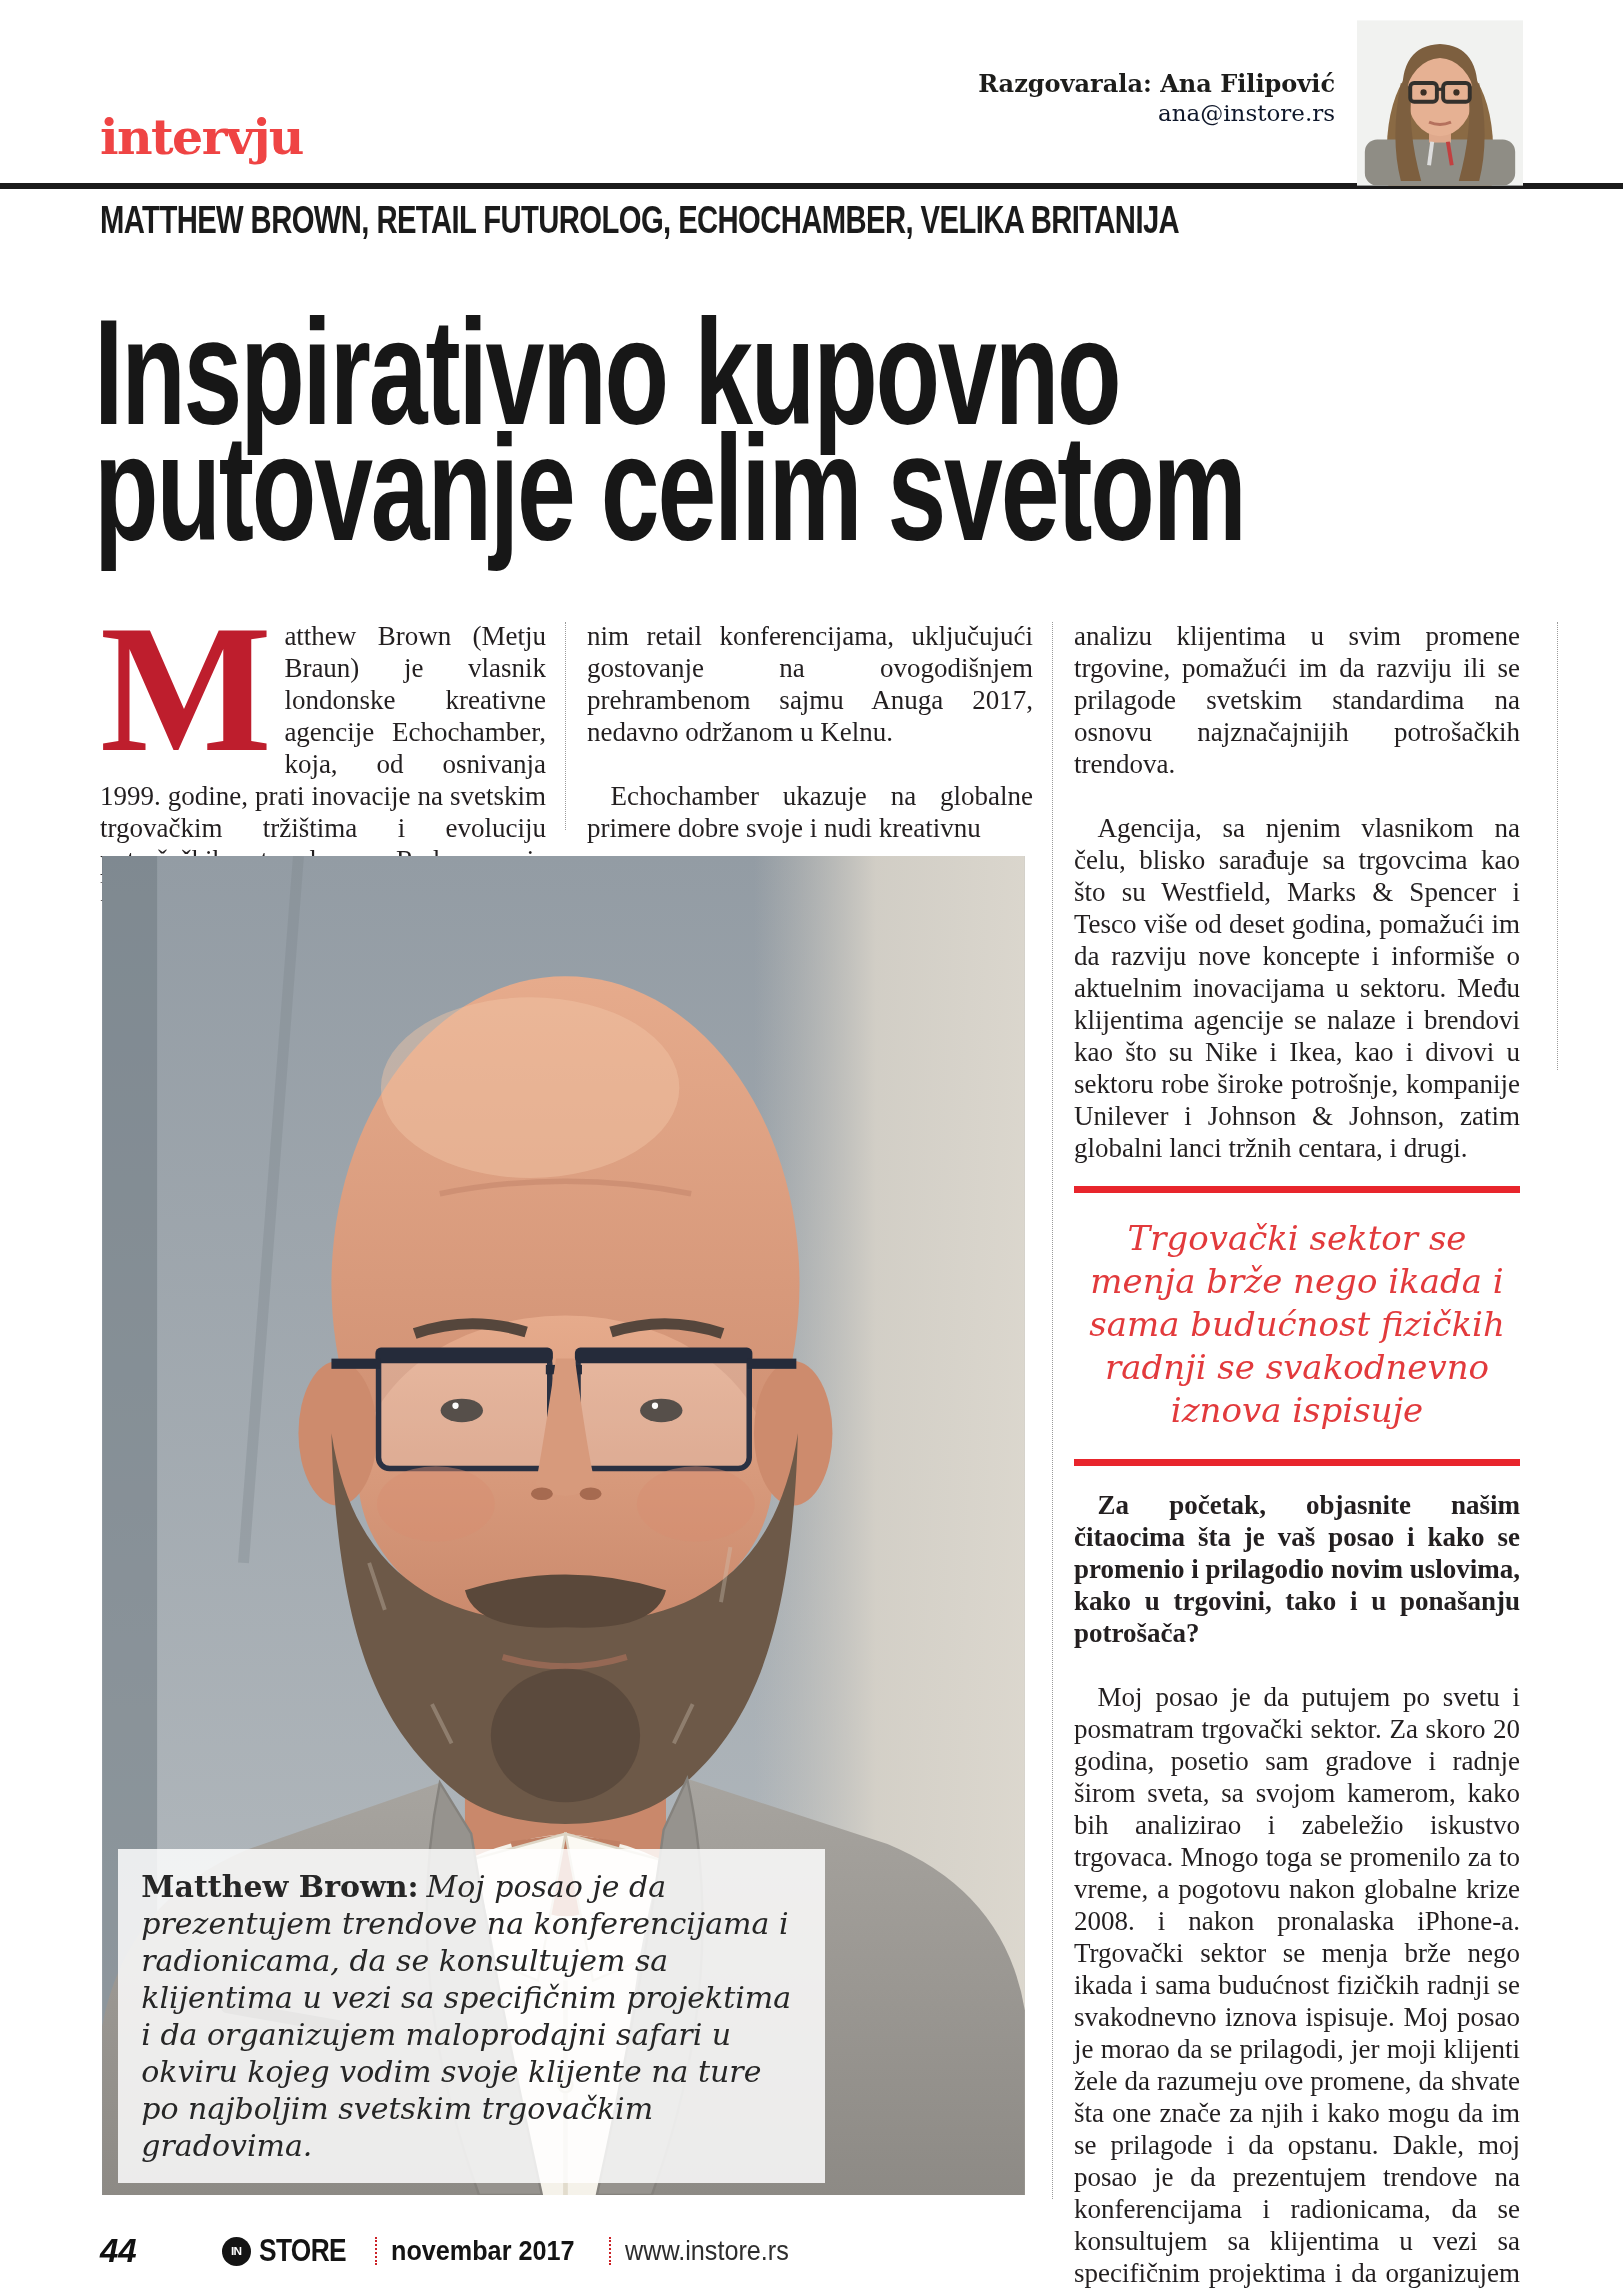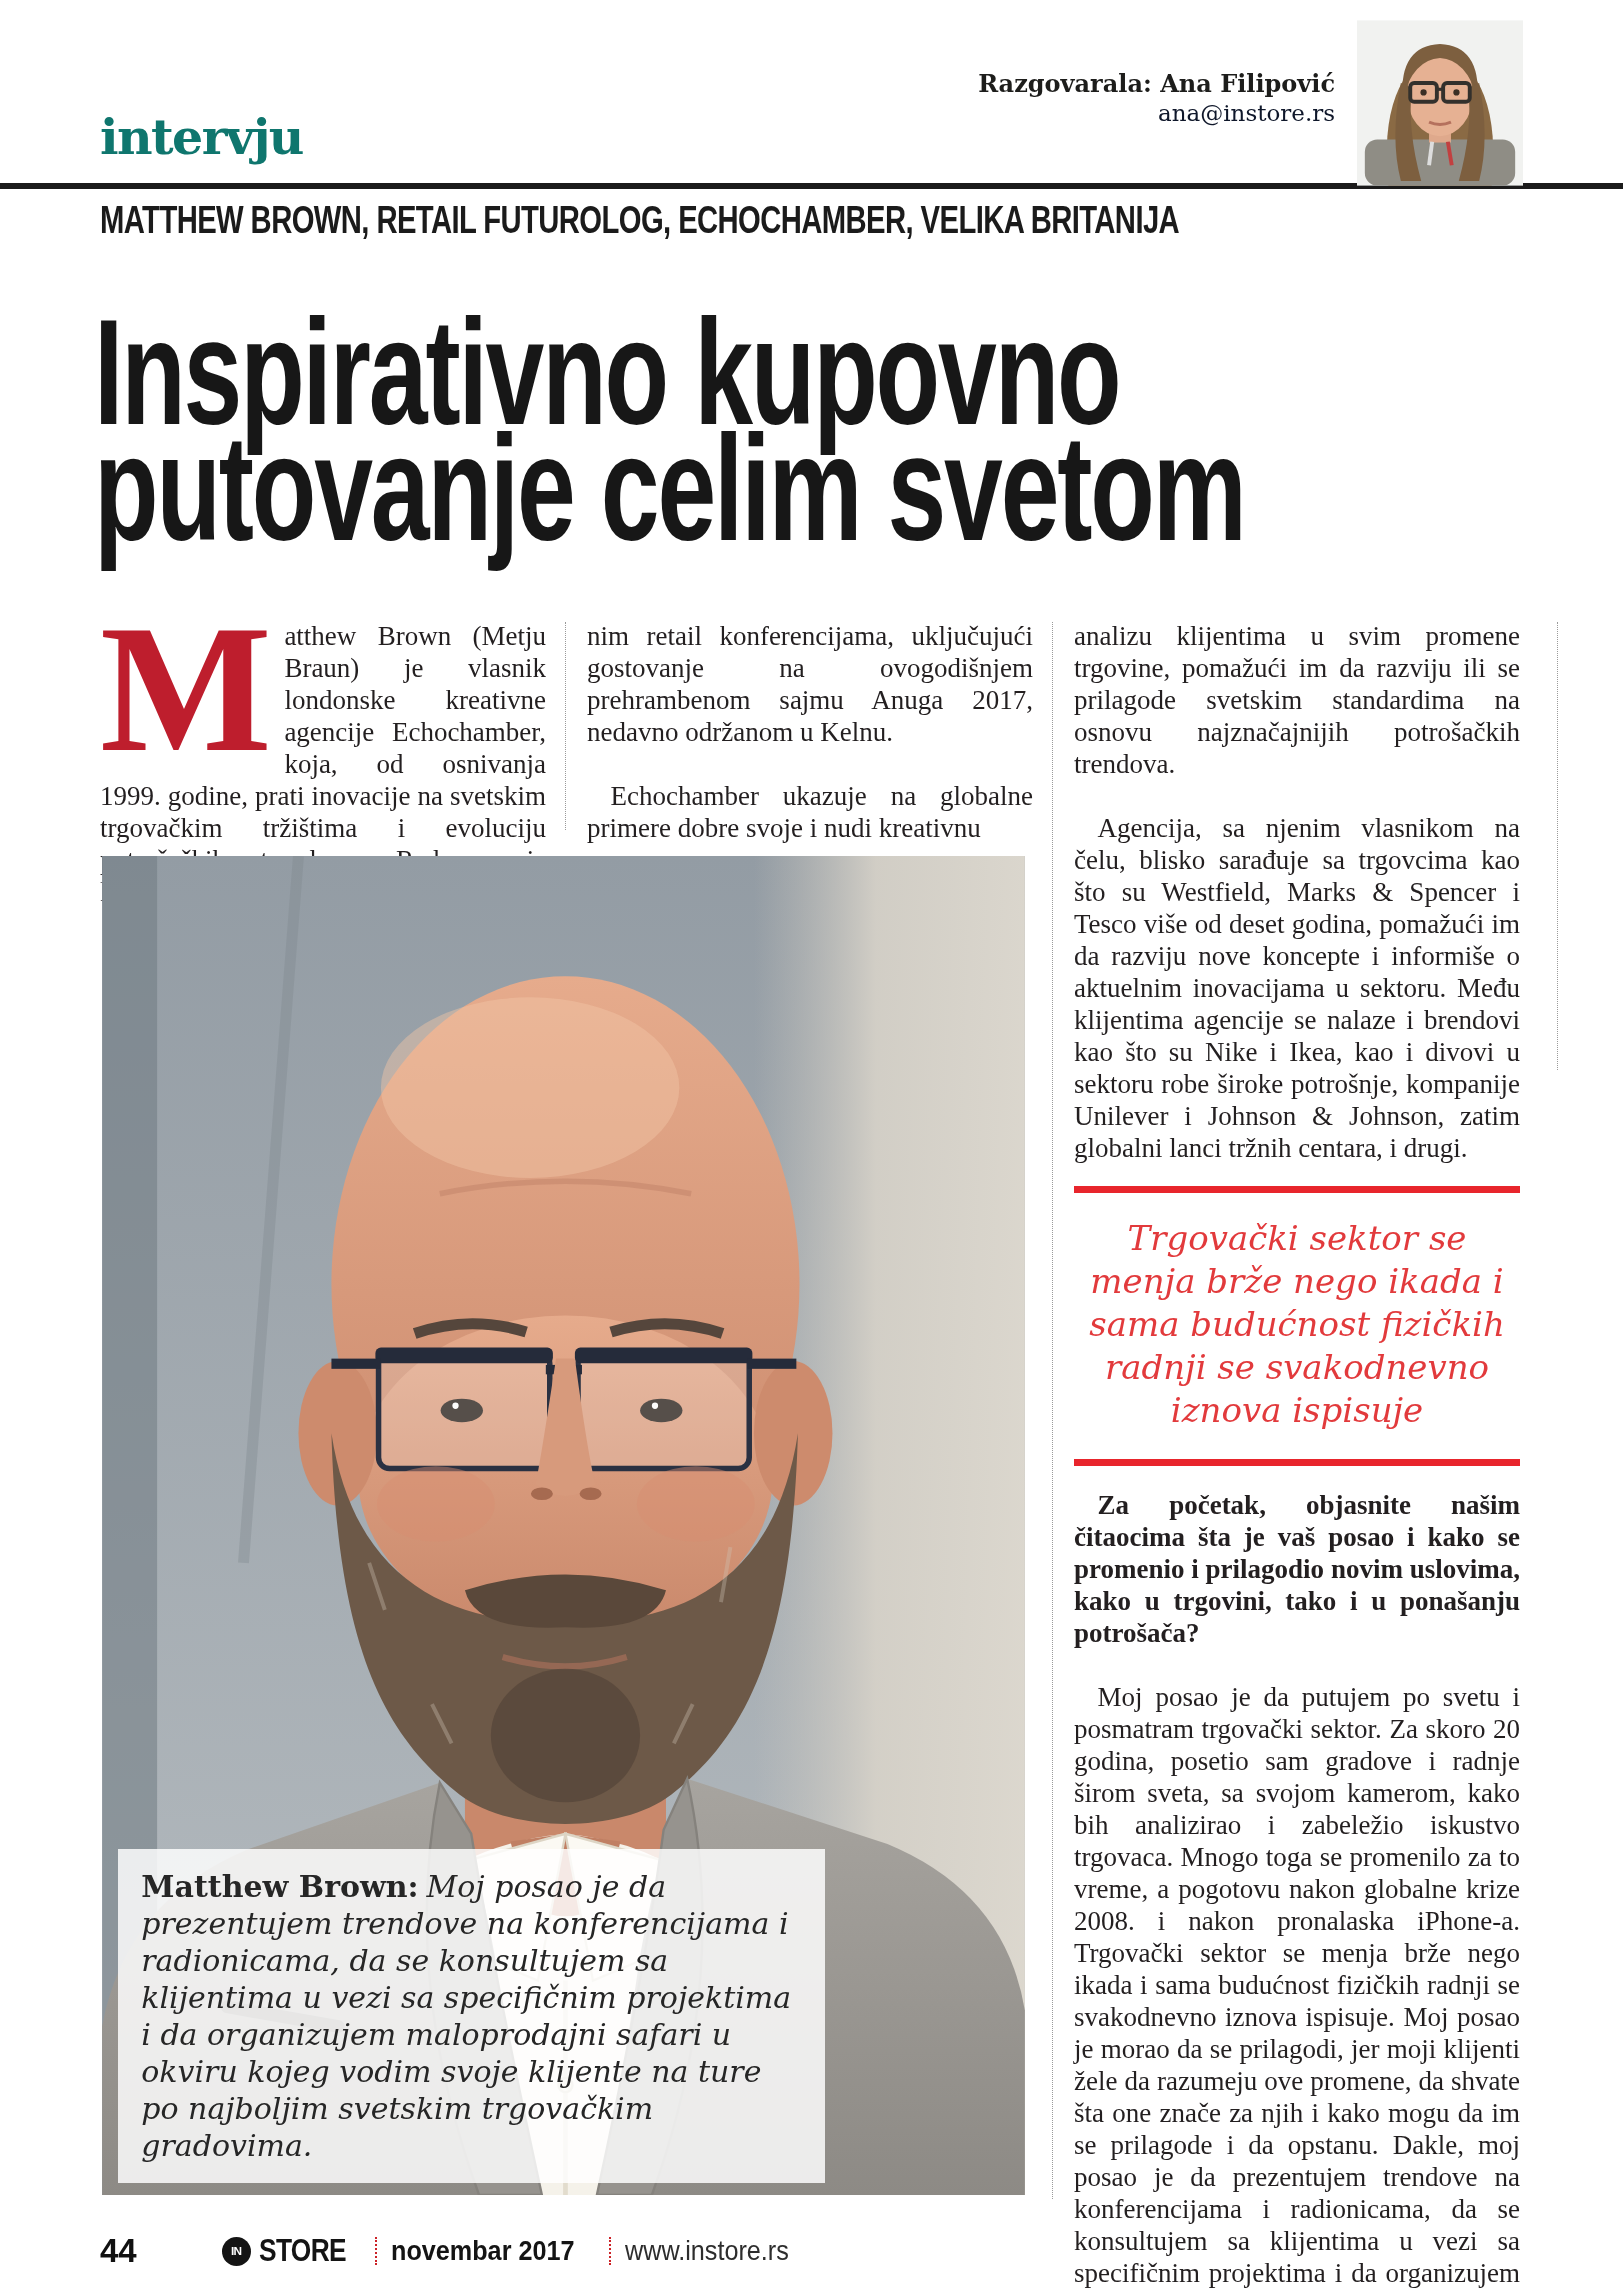--- a/index.html
+++ b/index.html
@@ -10,21 +10,21 @@
   .page{
     position:relative; width:1623px; height:2295px; background:#ffffff;
     font-family:"Liberation Serif",serif; color:var(--body-text); overflow:hidden;
     margin:0 auto;
   }
   .abs{position:absolute;}
 
   
   .section-label{
     left:100px; top:108px;
-    font-family:"DejaVu Serif",serif; font-weight:bold; font-size:49px; letter-spacing:-1.6px; color:#0f766e;
+    font-family:"DejaVu Serif",serif; font-weight:bold; font-size:49px; letter-spacing:-1.6px; color:#ef4444;
   }
   .byline{ right:288px; top:69px; text-align:right; font-family:"DejaVu Serif",serif; }
   .byline .who{ font-weight:bold; font-size:24px; line-height:30px; color:#1d1d1b;}
   .byline .mail{ font-size:23px; line-height:28px; color:#0f172a;}
   .top-rule{ left:0; top:183px; width:1623px; height:5.5px; background:#1b1b1b; }
   .byline-photo{ left:1357px; top:20.4px; width:166px; height:166px; overflow:hidden; }
 
   
   .kicker{
     left:100px; top:198px; font-family:"Liberation Sans",sans-serif; font-weight:bold;
@@ -73,21 +73,21 @@
   .caption{
     position:absolute; left:15.7px; bottom:11.8px; width:707px;
     background:rgba(255,255,255,0.83); padding:19px 23.6px;
     font-family:"DejaVu Serif",serif; font-size:30px; line-height:37px; color:#262626;
   }
   .caption .spk{ font-weight:bold; font-style:normal; margin-right:7.9px;}
   .caption .cap-txt{ font-style:italic; }
 
   
   .footer{ left:100px; top:2232px; display:flex; align-items:center; }
-  .page-num{ font-family:"Liberation Sans",sans-serif; font-weight:bold; font-size:33px; color:#111; }
+  .page-num{ font-family:"Liberation Sans",sans-serif; font-weight:bold; font-size:33px; color:#111;font-style:italic; }
   .footer-logo{ display:flex; align-items:center; margin-left:85px; }
   .logo-circle{
     width:29px; height:29px; border-radius:50%; background:#141414; color:#fff;
     display:flex; align-items:center; justify-content:center;
     font-family:"Liberation Sans",sans-serif; font-weight:bold; font-size:11.8px; letter-spacing:-0.8px;
   }
   .logo-store{
     margin-left:7.9px; font-family:"Liberation Sans",sans-serif; font-weight:bold; font-size:31px;
     letter-spacing:-0.8px; color:#141414; transform:scaleX(0.85); transform-origin:left center;
   }

